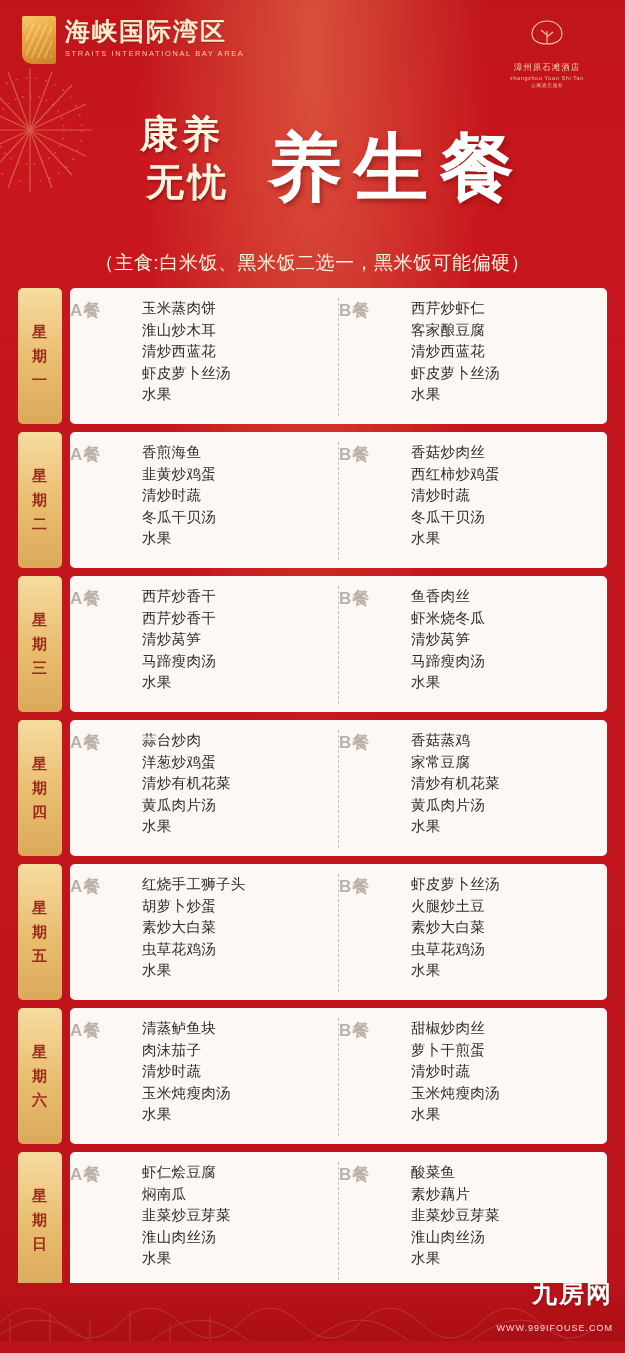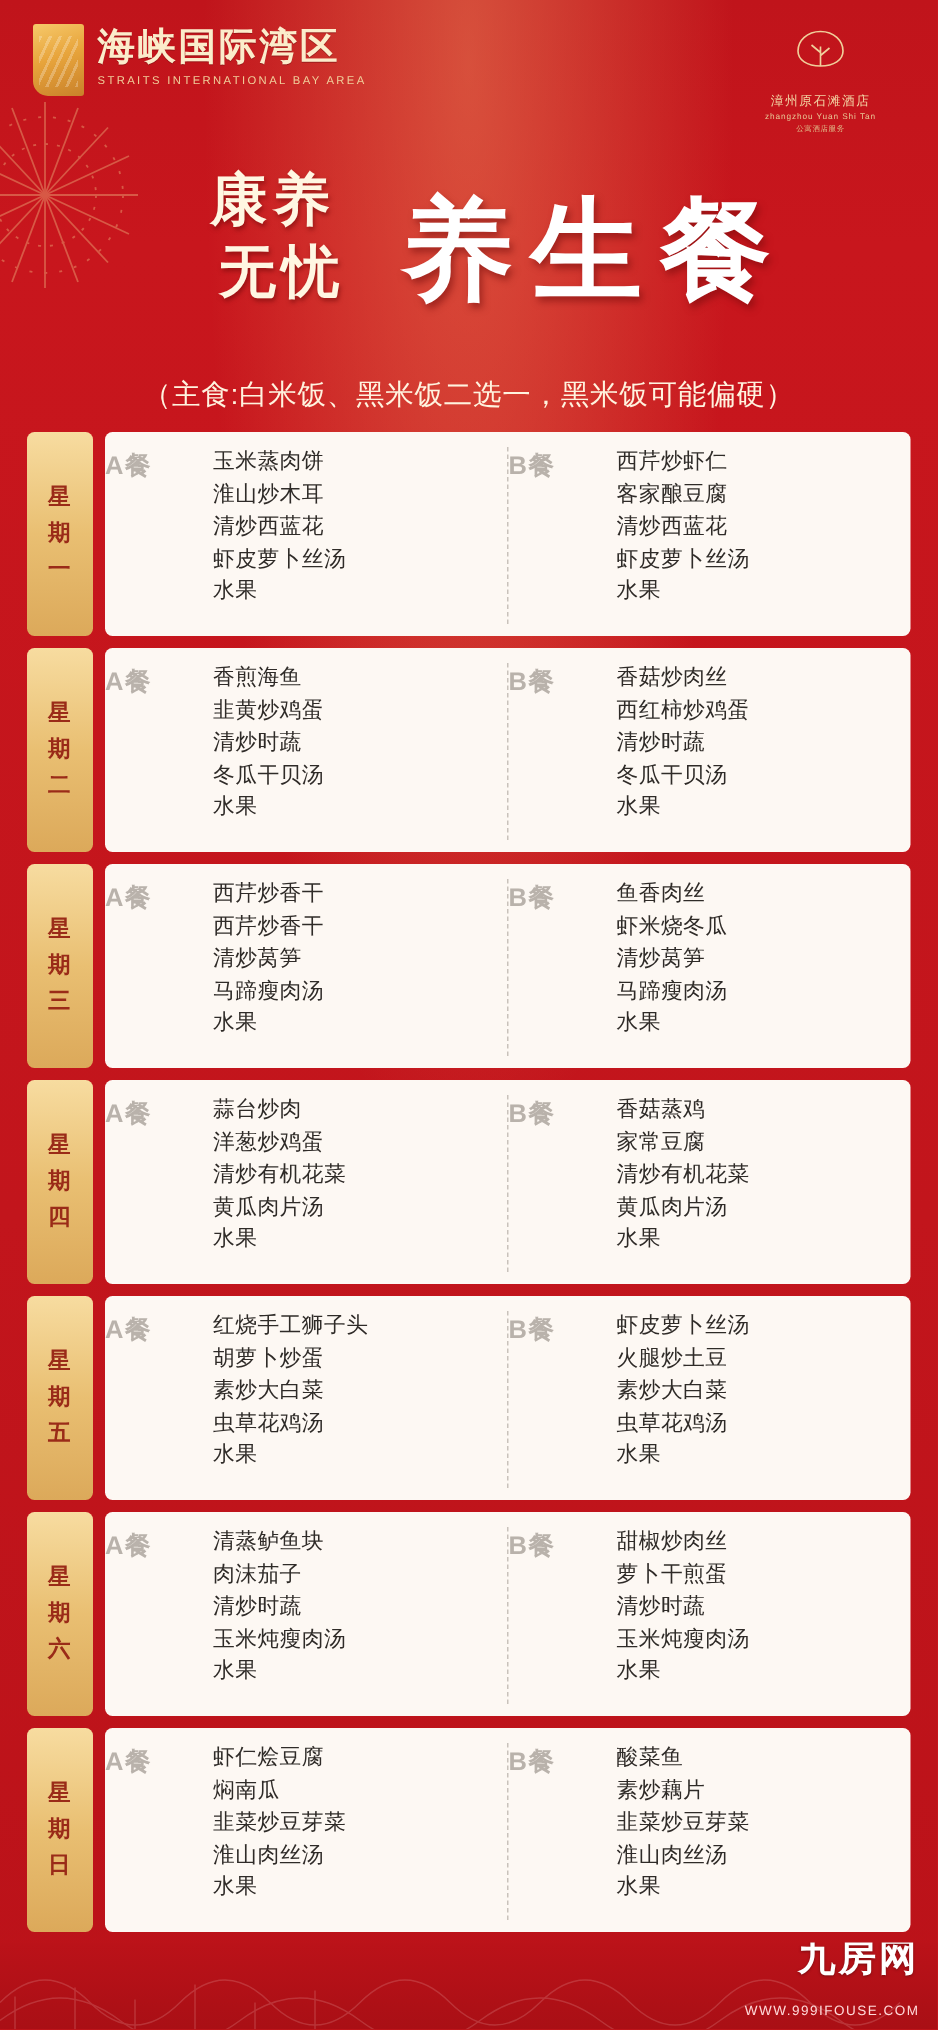--- a/index.html
+++ b/index.html
@@ -169,21 +169,21 @@
   }
   .dishes {
     color: #2f2b28;
     font-size: 14.5px;
     line-height: 21.5px;
     letter-spacing: .3px;
   }
   
   .footer {
     position: absolute;
-    left: 0; bottom: 0;
+    left: 0; bottom: 12px;
     width: 625px;
     height: 58px;
     background: linear-gradient(180deg, #bb1219 0%, #a90f15 100%);
     overflow: hidden;
   }
   .footer-pattern {
     position: absolute;
     left: 0; bottom: 0; width: 625px; height: 58px;
     opacity: .45;
   }

